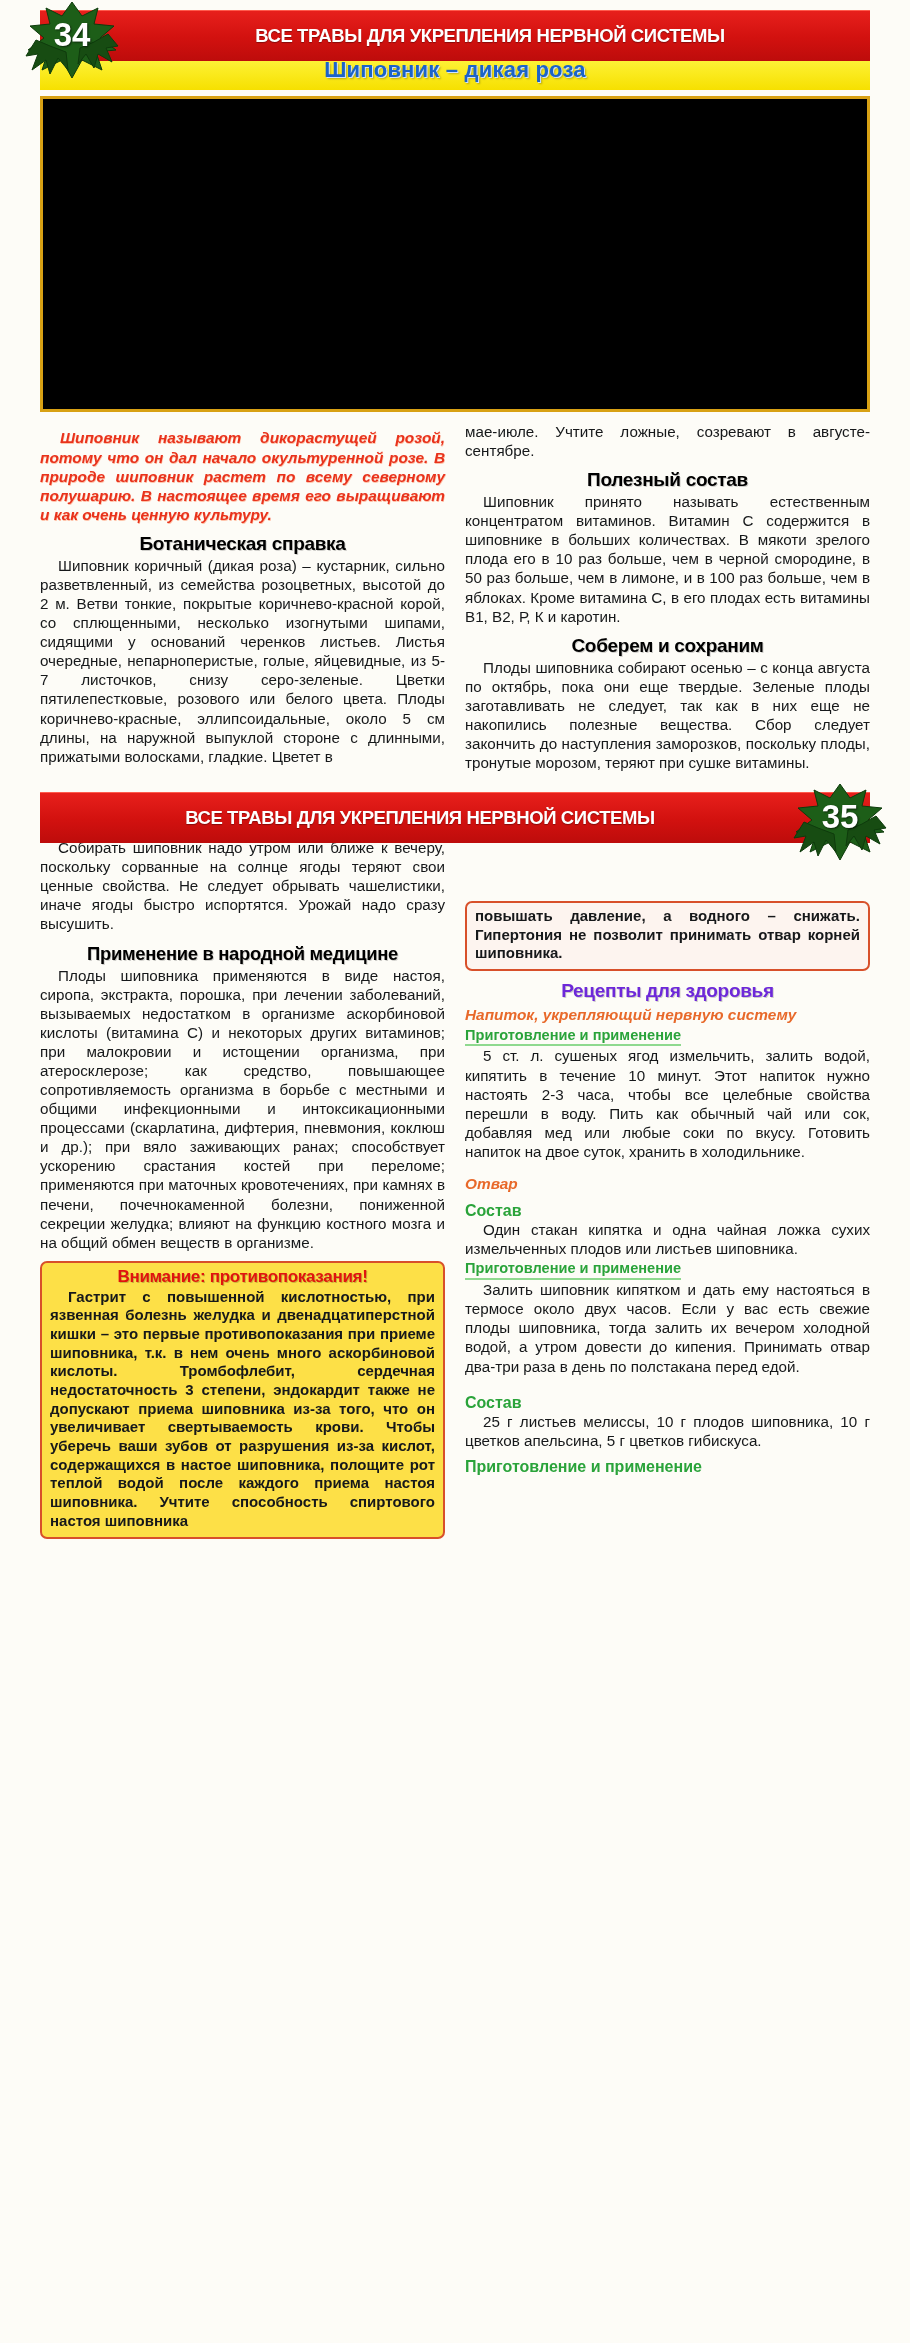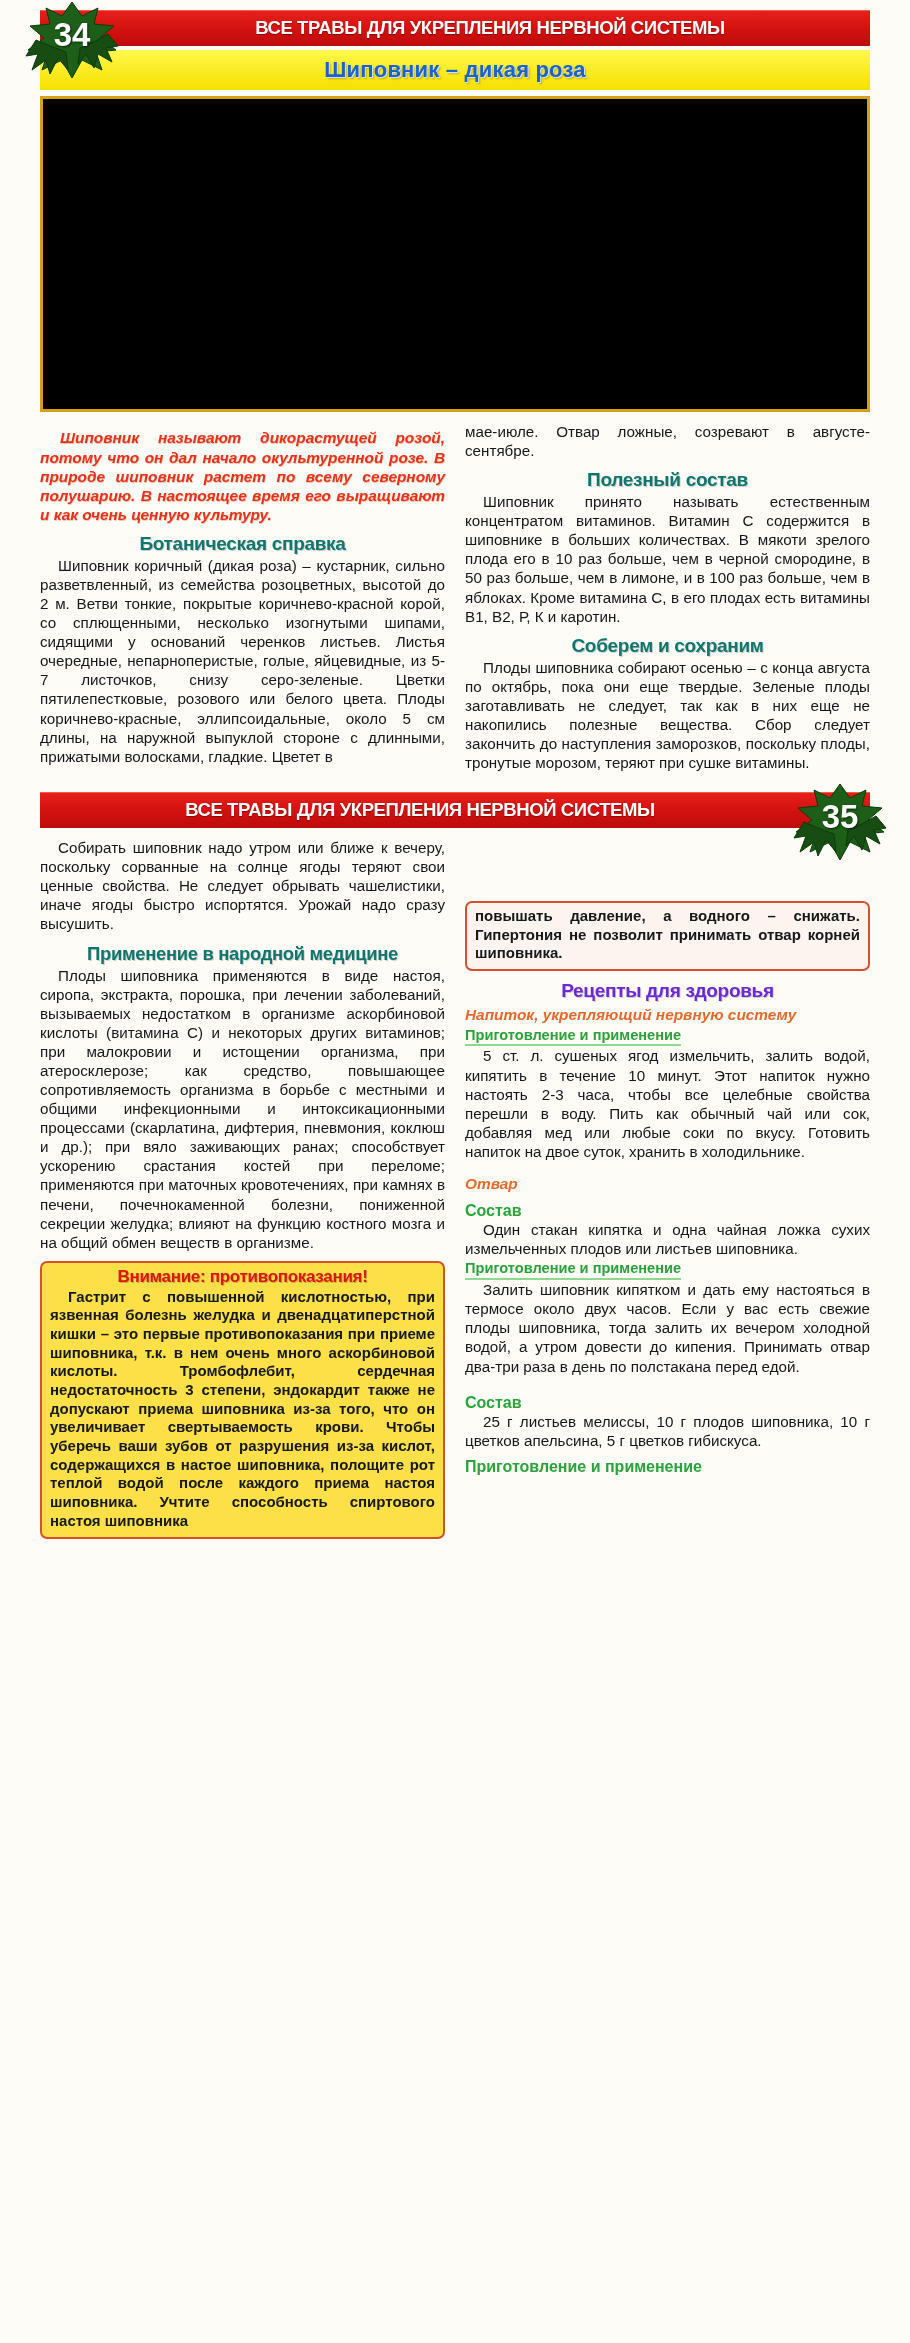--- a/index.html
+++ b/index.html
@@ -17,21 +17,21 @@
   }
 
   
   .runhead{
     position:relative;
     height:46px;
     margin:0 0 0 0;
   }
   .runhead .bar{
     position:absolute;
-    left:40px; right:40px; top:10px; height:36px;
+    left:40px; right:40px; top:10px; height:51px;
     background:linear-gradient(#e8201c,#d2110f 55%,#bd0c0b);
     box-shadow:inset 0 1px 0 #ff5b4d;
   }
   .runhead .bar .txt{
     position:absolute;
     left:0; right:0; top:50%;
     transform:translateY(-50%);
     text-align:center;
     color:#fff;
     font-weight:bold;
@@ -141,21 +141,21 @@
     text-align:justify;
     text-indent:20px;
     text-shadow:0.5px 0.5px 0 rgba(255,180,150,.8);
   }
 
   h2.sec{
     margin:9px 0 1px 0;
     text-align:center;
     font-size:19px;
     font-weight:bold;
-    color:#0f766e;
+    color:#000000;
     letter-spacing:-0.3px;
     text-shadow:1px 1px 0 rgba(0,0,0,.18);
     font-family:"Liberation Sans", sans-serif;
   }
   h2.sec.wide{font-size:18.4px;}
   h2.sec.green{
     color:#6d28d9;
     text-shadow:1px 1px 0 rgba(0,0,0,.18);
   }
 
@@ -246,21 +246,21 @@
   </div>
 
   <div class="cols">
     <div class="col">
       <p class="lead">Шиповник называют дикорастущей розой, потому что он дал начало окультуренной розе. В природе шиповник растет по всему северному полушарию. В настоящее время его выращивают и как очень ценную культуру.</p>
       <h2 class="sec">Ботаническая справка</h2>
       <p class="body">Шиповник коричный (дикая роза) – кустарник, сильно разветвленный, из семейства розоцветных, высотой до 2 м. Ветви тонкие, покрытые коричнево-красной корой, со сплющенными, несколько изогнутыми шипами, сидящими у оснований черенков листьев. Листья очередные, непарноперистые, голые, яйцевидные, из 5-7 листочков, снизу серо-зеленые. Цветки пятилепестковые, розового или белого цвета. Плоды коричнево-красные, эллипсоидальные, около 5 см длины, на наружной выпуклой стороне с длинными, прижатыми волосками, гладкие. Цветет в</p>
     </div>
 
     <div class="col">
-      <p class="body noind">мае-июле. Отвар ложные, созревают в августе-сентябре.</p>
+      <p class="body noind">мае-июле. Учтите ложные, созревают в августе-сентябре.</p>
       <h2 class="sec">Полезный состав</h2>
       <p class="body">Шиповник принято называть естественным концентратом витаминов. Витамин С содержится в шиповнике в больших количествах. В мякоти зрелого плода его в 10 раз больше, чем в черной смородине, в 50 раз больше, чем в лимоне, и в 100 раз больше, чем в яблоках. Кроме витамина С, в его плодах есть витамины В1, В2, Р, К и каротин.</p>
       <h2 class="sec">Соберем и сохраним</h2>
       <p class="body">Плоды шиповника собирают осенью – с конца августа по октябрь, пока они еще твердые. Зеленые плоды заготавливать не следует, так как в них еще не накопились полезные вещества. Сбор следует закончить до наступления заморозков, поскольку плоды, тронутые морозом, теряют при сушке витамины.</p>
     </div>
   </div>
 
   <div class="spacer10"></div>
 </div>
 

